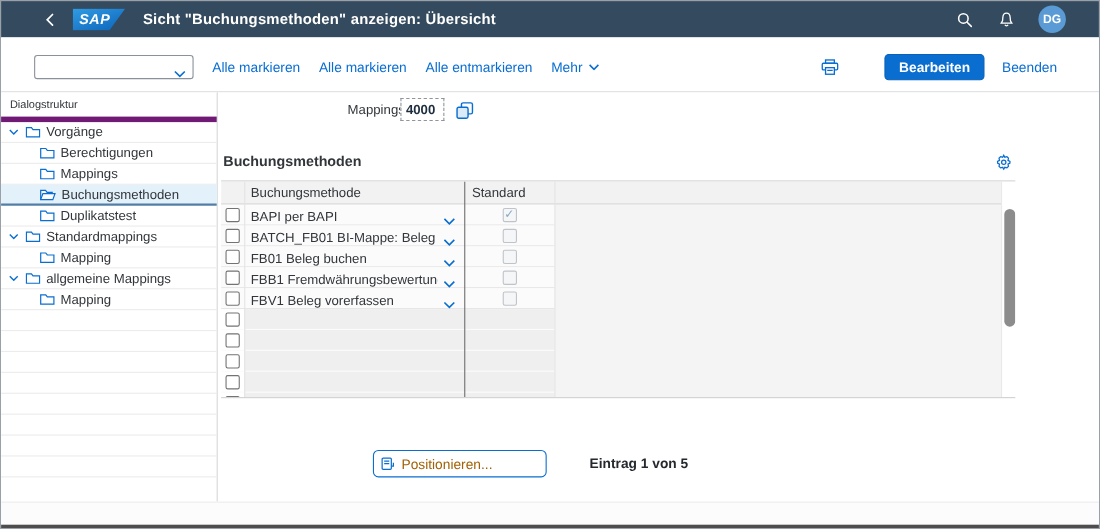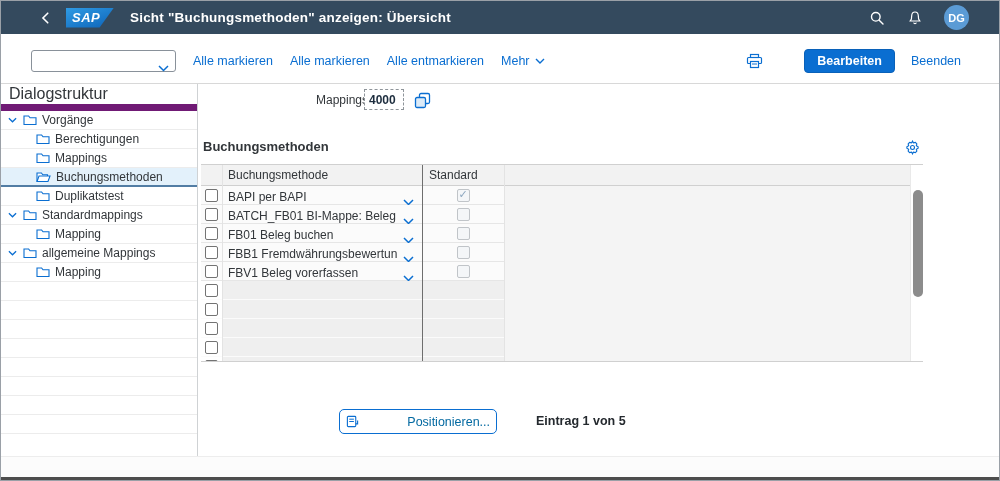--- a/index.html
+++ b/index.html
@@ -24,21 +24,21 @@
   .more{display:flex;align-items:center;gap:5px;}
   .tb-right{margin-left:auto;display:flex;align-items:center;gap:16px;}
   .btn-primary{background:#0a6ed1;border:1px solid #0961b9;color:#fff;font-size:12.5px;font-weight:700;padding:4px 12px;border-radius:4px;cursor:pointer;margin-left:25px;}
   .icon-btn{cursor:pointer;display:flex;align-items:center;}
 
   
   .content{position:absolute;top:82px;left:0;right:0;height:373px;border-top:1px solid #d8d8d8;background:#fff;display:flex;}
 
   
   .sidebar{width:197px;border-right:1px solid #cfd2d4;background:#fff;flex:none;}
-  .sb-title{height:27px;display:flex;align-items:center;padding-left:8px;font-size:16px;color:#32363a;border-bottom:7px solid #701a75;}
+  .sb-title{height:27px;display:flex;align-items:center;padding-left:8px;font-size:10px;color:#32363a;border-bottom:5px solid #701a75;}
   .trow{height:19px;display:flex;align-items:center;border-bottom:1px solid #ececec;cursor:pointer;font-size:12px;color:#32363a;}
   .trow .tchev{width:12px;margin-left:7px;display:flex;align-items:center;}
   .trow .ticon{display:flex;align-items:center;margin-right:5px;}
   .trow.lvl0 .ticon{margin-left:3px;}
   .trow.lvl1 .ticon{margin-left:35px;}
   .trow.sel{background:#e3f1fb;border-bottom:2px solid #527da4;}
   .trow.empty{cursor:default;}
 
   
   .main{position:relative;flex:1;background:#fff;}
@@ -66,21 +66,21 @@
   .mtext{font-size:12px;color:#32363a;margin-left:6px;white-space:nowrap;overflow:hidden;max-width:170px;}
   .ddchev{position:absolute;right:8px;top:6px;cursor:pointer;}
   .scell{width:82px;flex:none;display:flex;align-items:center;justify-content:center;}
   .cb{width:13px;height:13px;border:1px solid #737373;border-radius:2px;background:#fff;cursor:pointer;position:relative;}
   .cb.dis{border-color:#c0c4c8;background:#f4f6f8;}
   .cb.checked::after{content:"✓";position:absolute;left:1px;top:-2px;font-size:11px;color:#8ba6bf;}
   .scrollcol{position:absolute;top:0;right:0;width:13px;bottom:0;background:#fff;border-left:1px solid #e9e9e9;}
   .thumb{position:absolute;top:25px;left:1.5px;width:10px;height:107px;background:#8c8c8c;border-radius:5px;cursor:grab;}
 
   
-  .pos-btn{position:absolute;left:141px;top:325px;width:158px;height:25px;border:1px solid #0a6ed1;border-radius:5px;background:#fff;color:#0369a1;font-size:12.5px;display:flex;align-items:center;justify-content:space-between;gap:6px;cursor:pointer;}
+  .pos-btn{position:absolute;left:141px;top:325px;width:158px;height:25px;border:1px solid #0a6ed1;border-radius:5px;background:#fff;color:#a16207;font-size:12.5px;display:flex;align-items:center;justify-content:flex-start;gap:6px;cursor:pointer;}
   .entry-status{position:absolute;left:338px;top:330px;font-size:12.5px;color:#24292e;font-weight:600;}
 
   
   .footer{position:absolute;top:455px;left:0;right:0;height:23px;background:#fcfcfc;border-top:1px solid #ededed;}
   .bottombar{position:absolute;bottom:0;left:0;right:0;height:3px;background:#4d4d4d;}
 </style>
 </head>
 <body>
 
 <div class="window">

